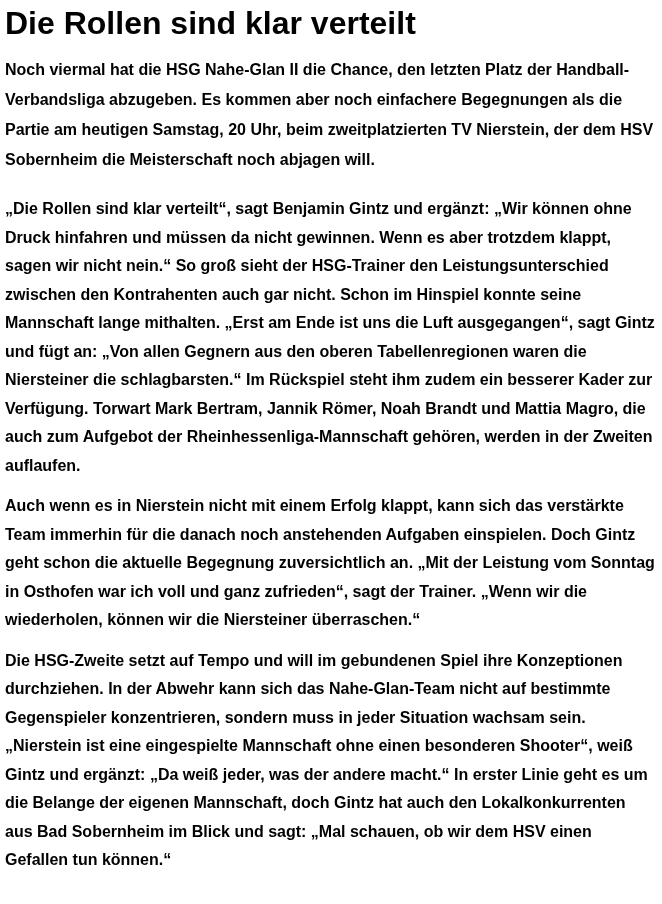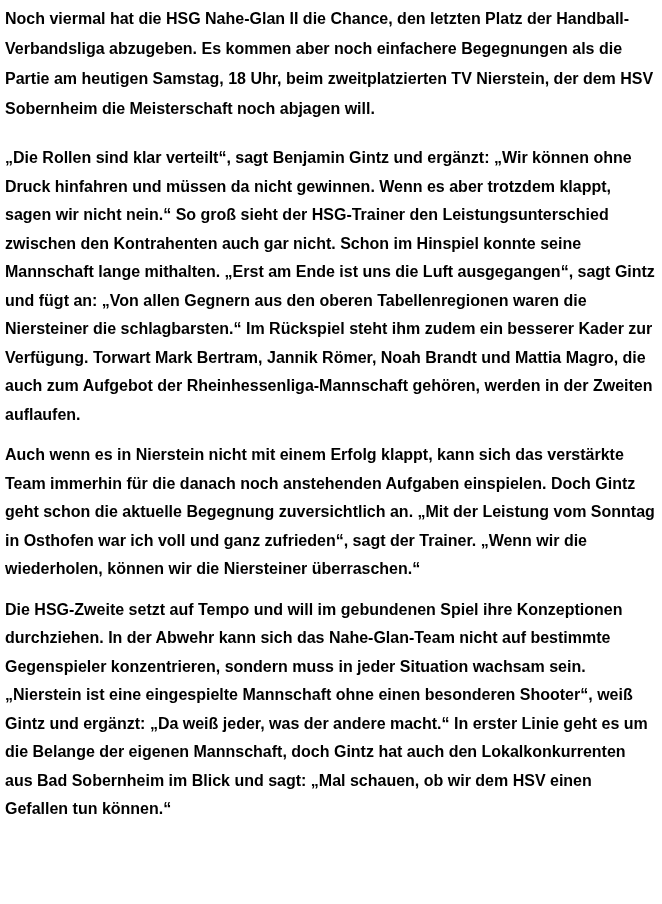--- a/index.html
+++ b/index.html
@@ -36,21 +36,22 @@
     font-weight: 700;
     line-height: 28.5px;
     margin: 0 0 12px 0;
     max-width: 652px;
   }
 </style>
 </head>
 <body>
 
 <main class="article">
+  <h1>Die Rollen sind klar verteilt</h1>
 
-  <p class="lead">Noch viermal hat die HSG Nahe-Glan II die Chance, den letzten Platz der Handball-Verbandsliga abzugeben. Es kommen aber noch einfachere Begegnungen als die Partie am heutigen Samstag, 18 Uhr, beim zweitplatzierten TV Nierstein, der dem HSV Sobernheim die Meisterschaft noch abjagen will.</p>
+  <p class="lead">Noch viermal hat die HSG Nahe-Glan II die Chance, den letzten Platz der Handball-Verbandsliga abzugeben. Es kommen aber noch einfachere Begegnungen als die Partie am heutigen Samstag, 20 Uhr, beim zweitplatzierten TV Nierstein, der dem HSV Sobernheim die Meisterschaft noch abjagen will.</p>
 
   <p class="body-para">„Die Rollen sind klar verteilt“, sagt Benjamin Gintz und ergänzt: „Wir können ohne Druck hinfahren und müssen da nicht gewinnen. Wenn es aber trotzdem klappt, sagen wir nicht nein.“ So groß sieht der HSG-Trainer den Leistungsunterschied zwischen den Kontrahenten auch gar nicht. Schon im Hinspiel konnte seine Mannschaft lange mithalten. „Erst am Ende ist uns die Luft ausgegangen“, sagt Gintz und fügt an: „Von allen Gegnern aus den oberen Tabellenregionen waren die Niersteiner die schlagbarsten.“ Im Rückspiel steht ihm zudem ein besserer Kader zur Verfügung. Torwart Mark Bertram, Jannik Römer, Noah Brandt und Mattia Magro, die auch zum Aufgebot der Rheinhessenliga-Mannschaft gehören, werden in der Zweiten auflaufen.</p>
 
   <p class="body-para">Auch wenn es in Nierstein nicht mit einem Erfolg klappt, kann sich das verstärkte Team immerhin für die danach noch anstehenden Aufgaben einspielen. Doch Gintz geht schon die aktuelle Begegnung zuversichtlich an. „Mit der Leistung vom Sonntag in Osthofen war ich voll und ganz zufrieden“, sagt der Trainer. „Wenn wir die wiederholen, können wir die Niersteiner überraschen.“</p>
 
   <p class="body-para">Die HSG-Zweite setzt auf Tempo und will im gebundenen Spiel ihre Konzeptionen durchziehen. In der Abwehr kann sich das Nahe-Glan-Team nicht auf bestimmte Gegenspieler konzentrieren, sondern muss in jeder Situation wachsam sein. „Nierstein ist eine eingespielte Mannschaft ohne einen besonderen Shooter“, weiß Gintz und ergänzt: „Da weiß jeder, was der andere macht.“ In erster Linie geht es um die Belange der eigenen Mannschaft, doch Gintz hat auch den Lokalkonkurrenten aus Bad Sobernheim im Blick und sagt: „Mal schauen, ob wir dem HSV einen Gefallen tun können.“</p>
 </main>
 
 </body></html>

